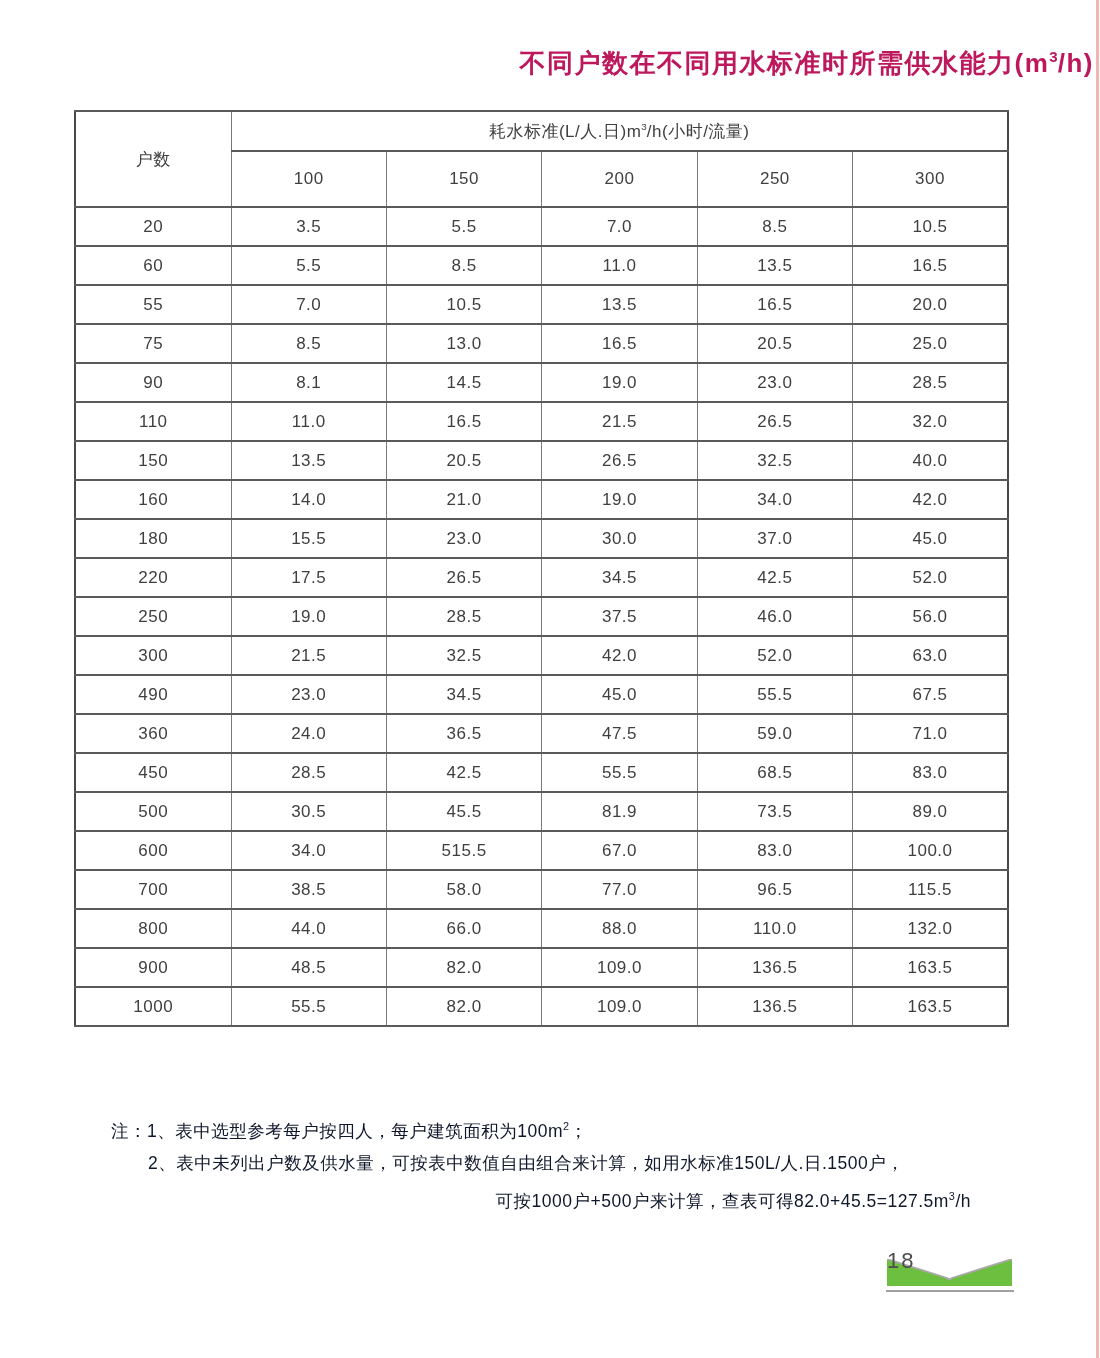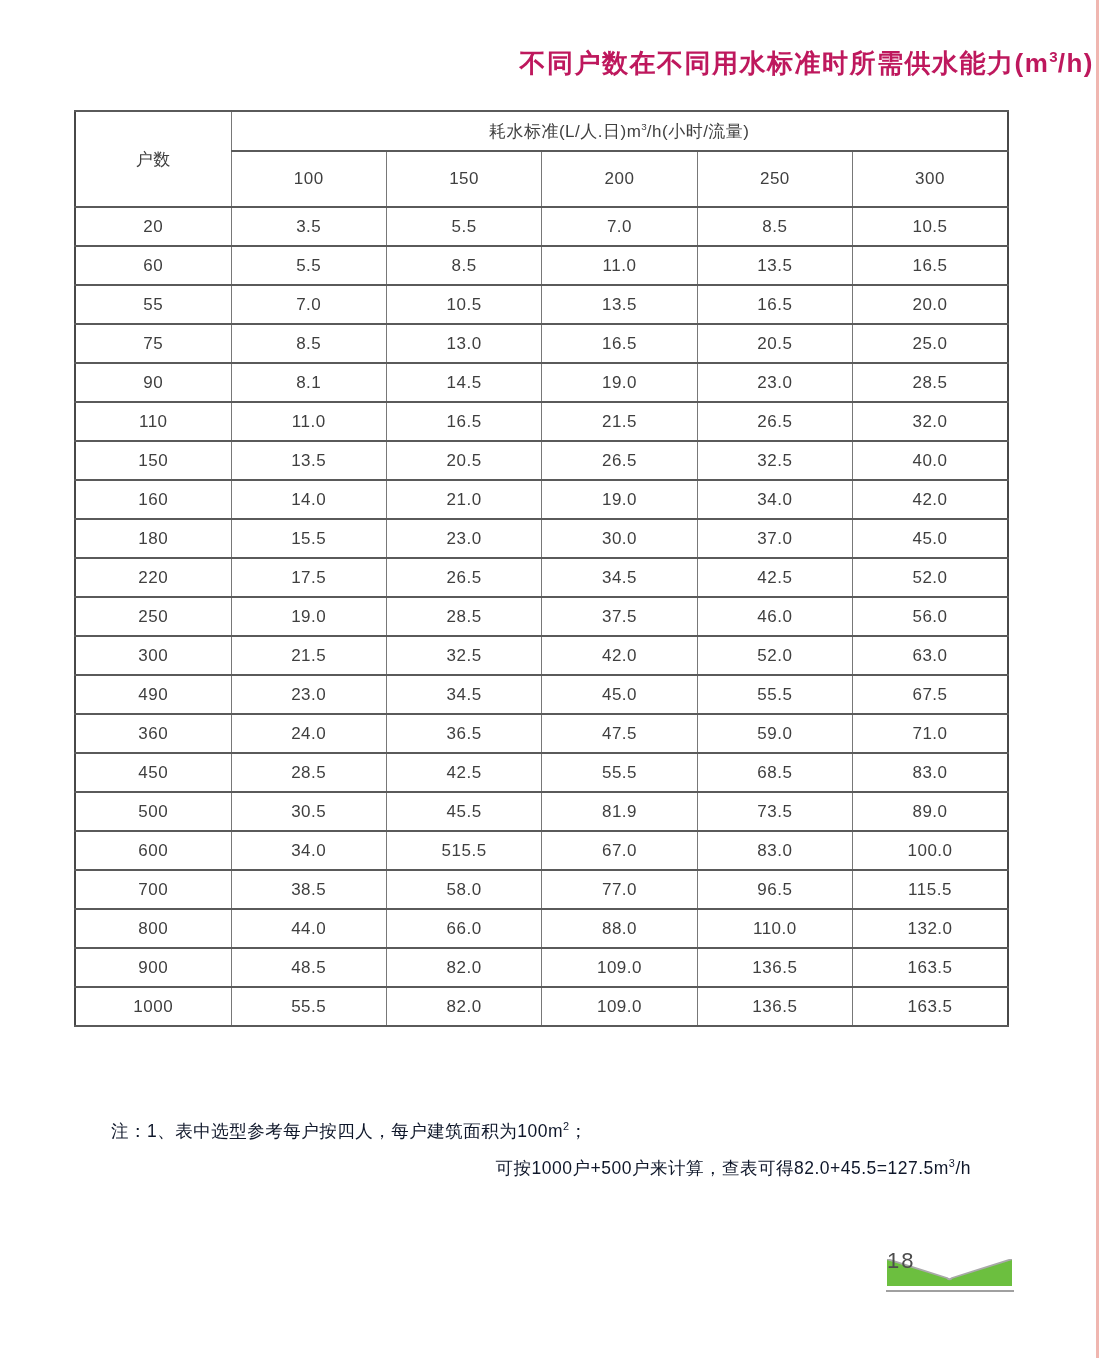--- a/index.html
+++ b/index.html
@@ -257,20 +257,21 @@
         <td>82.0</td>
         <td>109.0</td>
         <td>136.5</td>
         <td>163.5</td>
       </tr>
     </tbody>
 </table>
 
 <div class="notes">
   <div class="note-line"><span>注：</span><span><span>1、表中选型参考每户按四人，每户建筑面积为100m</span><sup>2</sup><span>；</span></span></div>
+  <div class="note-line nl-2"><span><span>2、表中未列出户数及供水量，可按表中数值自由组合来计算，如用水标准150L/人.日.1500户，</span></span></div>
   <div class="note-line nl-3"><span><span>可按1000户+500户来计算，查表可得82.0+45.5=127.5m</span><sup>3</sup><span>/h</span></span></div>
 </div>
 
 <div class="page-marker">
   <svg width="125" height="27" viewBox="0 0 125 27">
     <rect x="0" y="0" width="125" height="27" fill="var(--green)"></rect>
     <path d="M0 0 L60 19 Q62.5 21.5 65 19 L125 0 Z" fill="#ffffff"></path>
     <path d="M0 0 L60 19 Q62.5 21.5 65 19 L125 0" fill="none" stroke="#a9a9a9" stroke-width="1.8" stroke-linejoin="round"></path>
   </svg>
   <div class="page-num">18</div>

